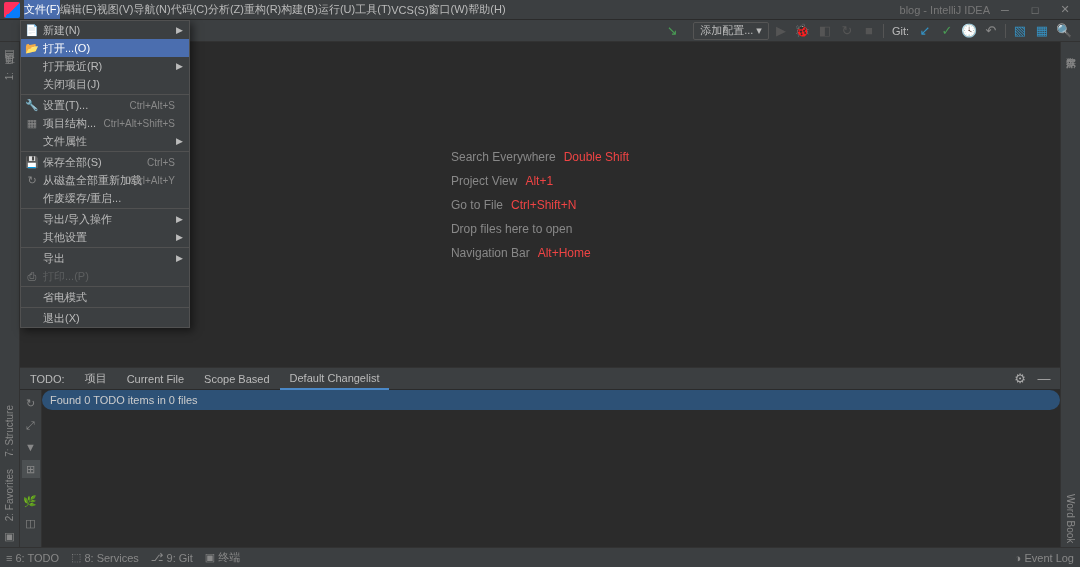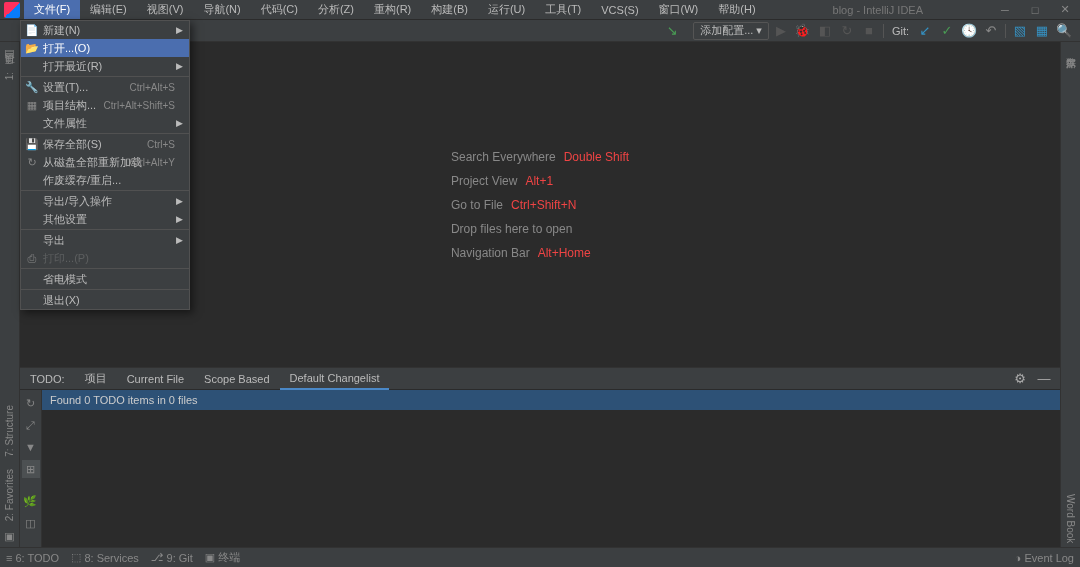--- a/index.html
+++ b/index.html
@@ -1,23 +1,23 @@
 <!DOCTYPE html>
 <html><head>
 <meta charset="utf-8">
 <style>
 * { margin: 0; padding: 0; box-sizing: border-box; font-family: "Microsoft YaHei", "Segoe UI", sans-serif; }
 body { width: 1080px; height: 567px; background: #2b2b2b; color: #bbbbbb; font-size: 11px; overflow: hidden; position: relative; }
 
 .titlebar { height: 20px; background: #3c3f41; display: flex; align-items: center; border-bottom: 1px solid #2b2b2b; }
 .app-icon { width: 16px; height: 16px; margin: 0 4px; background: linear-gradient(135deg, #fe315d 0%, #fe315d 50%, #087cfa 50%, #087cfa 100%); border-radius: 2px; }
 .menu-bar { display: flex; height: 100%; }
-.menu-item { padding: 0 10px; display: flex; align-items: center; color: #bbbbbb; cursor: pointer; font-size: 11px; }
+.menu-item { padding: 0 0; display: flex; align-items: center; color: #bbbbbb; cursor: pointer; font-size: 11px; }
 .menu-item.active { background: #4b6eaf; color: #fff; }
-.title-center { flex: 1; text-align: center; color: #777; font-size: 11px; }
+.title-center { flex: 1; text-align: right; color: #777; font-size: 11px; }
 .win-controls { display: flex; }
 .win-btn { width: 30px; height: 20px; display: flex; align-items: center; justify-content: center; color: #888; cursor: pointer; }
 
 .toolbar-row { height: 22px; background: #3c3f41; display: flex; align-items: center; border-bottom: 1px solid #323232; }
 .toolbar-left { width: 22px; }
 .toolbar-right { margin-left: auto; display: flex; align-items: center; gap: 2px; padding-right: 6px; }
 .tool-icon { width: 20px; height: 20px; display: flex; align-items: center; justify-content: center; color: #aaa; cursor: pointer; font-size: 13px; }
 .tool-drop { color: #bbb; border: 1px solid #555; padding: 0 6px; height: 18px; font-size: 11px; display: flex; align-items: center; border-radius: 2px; margin-left: 9px; }
 .tool-sep { width: 1px; height: 14px; background: #555; margin: 0 2px; }
 .git-label { color: #bbb; font-size: 11px; margin: 16px 4px; }
@@ -39,21 +39,21 @@
 .todo-header { height: 22px; background: #3c3f41; display: flex; align-items: center; border-bottom: 1px solid #2b2b2b; }
 .todo-tab { padding: 0 10px; height: 22px; display: flex; align-items: center; cursor: pointer; color: #bbb; font-size: 11px; }
 .todo-tab.title { color: #bbb; font-weight: normal; }
 .todo-tab.active { border-bottom: 2px solid #4a88c7; }
 .todo-header-right { margin-left: auto; display: flex; gap: 4px; padding-right: 6px; }
 .todo-body { flex: 1; display: flex; }
 .todo-side { width: 22px; background: #3c3f41; border-right: 1px solid #323232; display: flex; flex-direction: column; align-items: center; padding-top: 4px; gap: 4px; }
 .todo-side-icon { width: 18px; height: 18px; color: #888; display: flex; align-items: center; justify-content: center; cursor: pointer; }
 .todo-side-icon.sel { background: #4c5052; }
 .todo-content { flex: 1; background: #2b2b2b; }
-.todo-found { height: 20px; background: #2d5176; display: flex; align-items: center; padding: 0 8px; color: #ccc; font-size: 11px; }
+.todo-found { height: 20px; background: #2d5176; display: flex; align-items: center; padding: 0 8px; color: #ccc; font-size: 11px; border-radius: 10px; }
 
 .statusbar { position: absolute; left: 0; right: 0; bottom: 0; height: 20px; background: #3c3f41; border-top: 1px solid #323232; display: flex; align-items: center; padding: 0 6px; gap: 10px; }
 .status-item { font-size: 11px; color: #888; cursor: pointer; display: flex; align-items: center; gap: 3px; }
 .status-right { margin-left: auto; }
 
 .dropdown { position: absolute; top: 20px; left: 20px; width: 170px; background: #3c3f41; border: 1px solid #515151; box-shadow: 3px 3px 8px rgba(0,0,0,0.5); z-index: 100; }
 .dd-item { height: 18px; display: flex; align-items: center; padding: 0 6px 0 22px; position: relative; font-size: 11px; color: #bbb; cursor: pointer; }
 .dd-item.sel { background: #4b6eaf; color: #fff; }
 .dd-item.disabled { color: #5d5f60; }
 .dd-arrow { position: absolute; right: 6px; font-size: 9px; }
@@ -213,20 +213,23 @@
       <span class="dd-arrow">▶</span>
     </div>
     <div class="dd-item sel">
       <span class="dd-icon">📂</span>
       <span>打开...(O)</span>
     </div>
     <div class="dd-item">
       <span>打开最近(R)</span>
       <span class="dd-arrow">▶</span>
     </div>
+    <div class="dd-item">
+      <span>关闭项目(J)</span>
+    </div>
     <div class="dd-sep"></div>
     <div class="dd-item">
       <span class="dd-icon">🔧</span>
       <span>设置(T)...</span>
       <span class="dd-short">Ctrl+Alt+S</span>
     </div>
     <div class="dd-item">
       <span class="dd-icon">▦</span>
       <span>项目结构...</span>
       <span class="dd-short">Ctrl+Alt+Shift+S</span>

